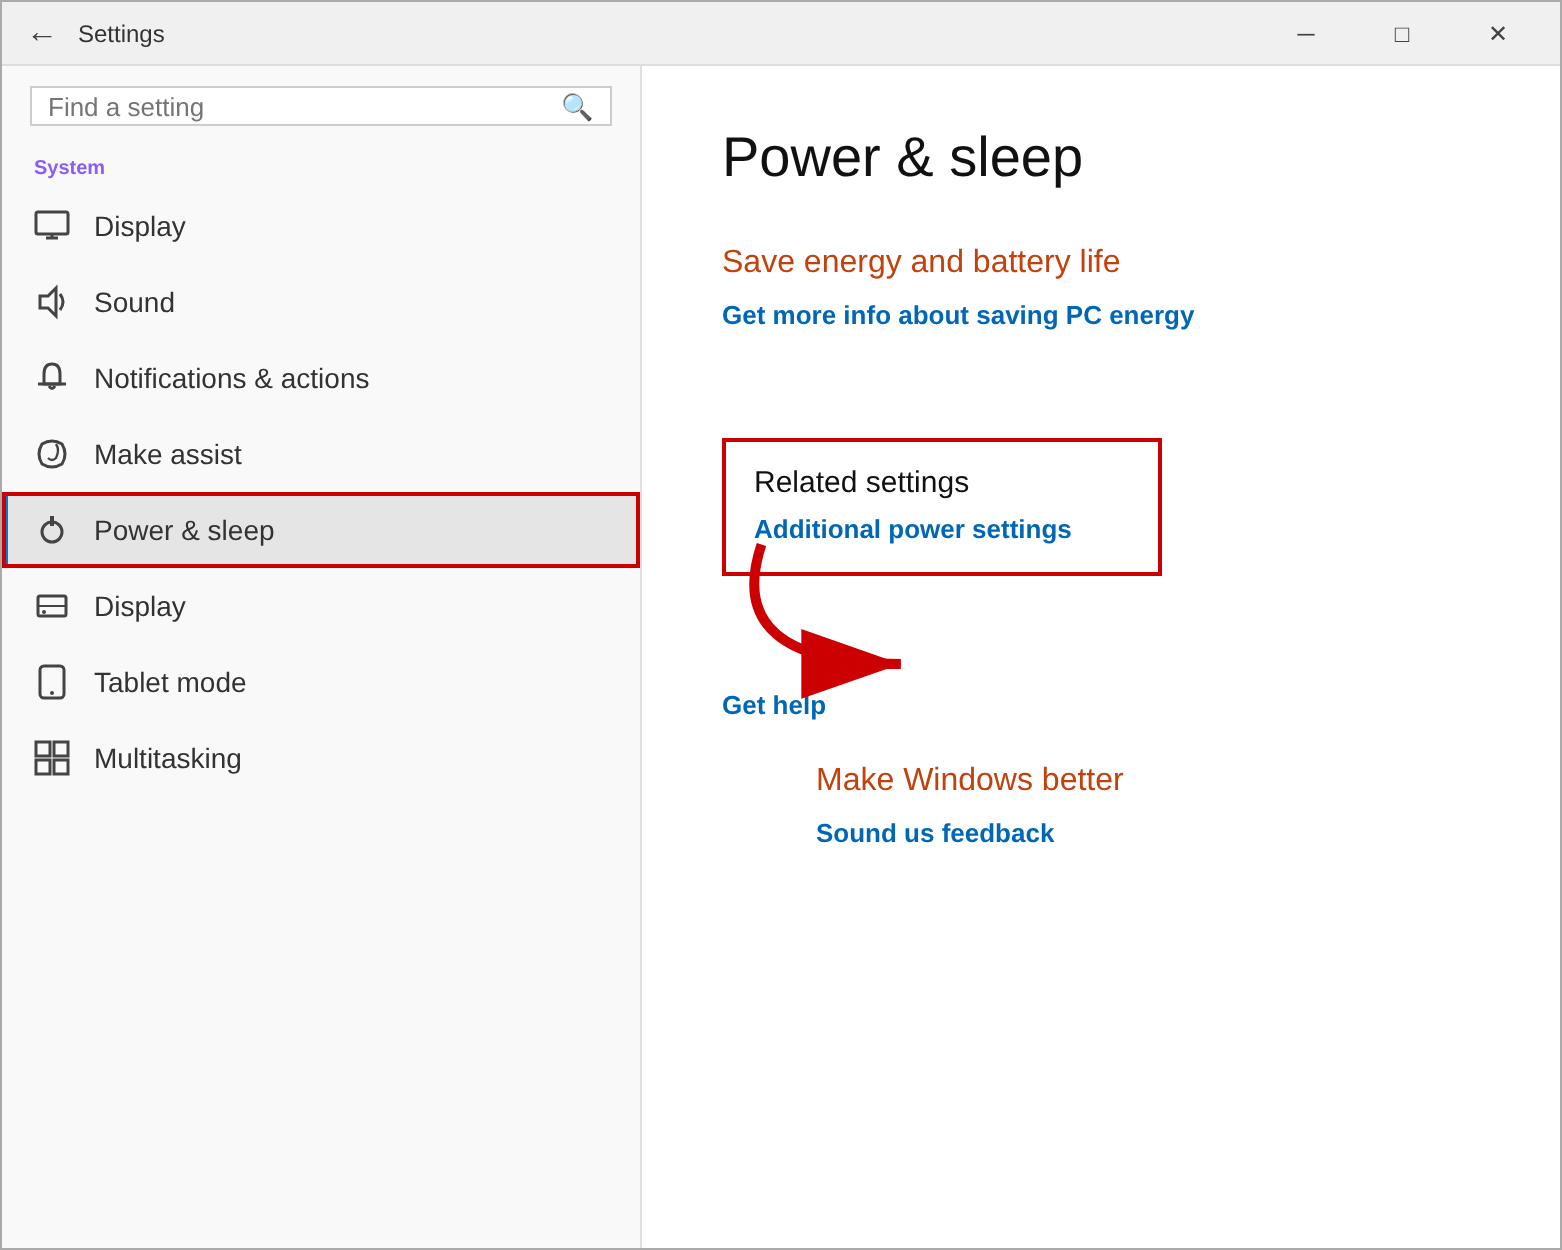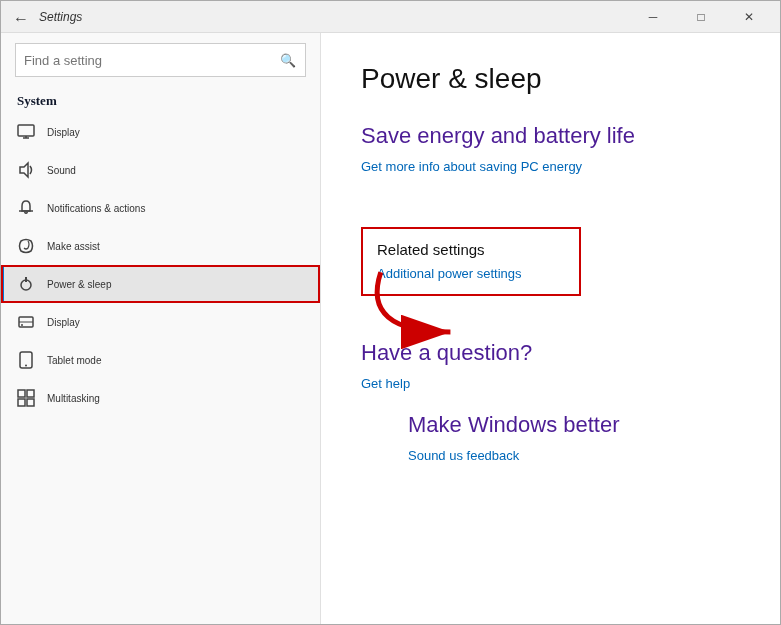--- a/index.html
+++ b/index.html
@@ -35,21 +35,20 @@
       justify-content: center;
       cursor: pointer;
       color: #444;
       font-size: 16px;
       margin-right: 6px;
     }
     .titlebar-title {
       font-size: 12px;
       color: #333;
       flex: 1;
-      font-style: italic;
     }
     .titlebar-controls {
       display: flex;
       gap: 2px;
     }
     .titlebar-btn {
       width: 46px;
       height: 32px;
       display: flex;
       align-items: center;
@@ -74,48 +73,47 @@
       flex-direction: column;
       flex-shrink: 0;
       overflow-y: auto;
     }
     .search-box {
       margin: 10px 14px;
       display: flex;
       align-items: center;
       border: 1px solid #ccc;
       background: #fff;
-      height: 34px;
+      height: 20px;
       padding: 0 8px;
     }
     .search-input {
       flex: 1;
       border: none;
       outline: none;
       font-size: 13px;
       background: transparent;
       color: #555;
     }
     .search-icon {
       color: #666;
       font-size: 13px;
     }
     .section-label {
-      font-size: 13px;
+      font-size: 10px;
       font-weight: 600;
-      color: #0f172a;
+      color: #8b5cf6;
       padding: 6px 16px 4px 16px;
-      font-family: Liberation Serif, serif;
     }
     .nav-item {
       display: flex;
       align-items: center;
       padding: 10px 16px;
       cursor: pointer;
-      font-size: 10px;
+      font-size: 14px;
       color: #333;
       gap: 12px;
     }
     .nav-item.active {
       background: #e5e5e5;
       border-left: 3px solid #0078d7;
       padding-left: 13px;
       outline: 2px solid #cc0000;
       outline-offset: -2px;
     }
@@ -137,40 +135,41 @@
       background: #fff;
       position: relative;
     }
     .page-title {
       font-size: 28px;
       font-weight: 300;
       color: #111;
       margin-bottom: 28px;
     }
     .section-heading {
-      font-size: 22px;
+      font-size: 16px;
       font-weight: 400;
-      color: #4c1d95;
+      color: #c2410c;
       margin-bottom: 8px;
     }
     .section-desc {
       font-size: 13px;
       color: #444;
       line-height: 1.5;
       margin-bottom: 8px;
     }
     .link {
       font-size: 13px;
       color: #0067b8;
       cursor: pointer;
       text-decoration: none;
+      font-weight: bold;
     }
     .related-settings {
       margin-top: 28px;
-      margin-bottom: 24px;
+      margin-bottom: 36px;
       padding: 12px 14px;
       border: 2px solid #cc0000;
       display: inline-block;
       min-width: 220px;
     }
     .related-title {
       font-size: 15px;
       font-weight: 500;
       color: #111;
       margin-bottom: 6px;
@@ -310,21 +309,20 @@
         <h2 class="section-heading">Save energy and battery life</h2>
         <a class="link" href="#">Get more info about saving PC energy</a>
       </div>
 
       <div class="related-settings">
         <div class="related-title">Related settings</div>
         <a class="link" href="#">Additional power settings</a>
       </div>
 
       <div class="have-question" style="margin-top:20px;">
-        <h2 class="section-heading">Have a question?</h2>
         <a class="link" href="#">Get help</a>
       </div>
 
       <div class="make-better">
         <h2 class="section-heading">Make Windows better</h2>
         <a class="link" href="#">Sound us feedback</a>
       </div>
 
       
       <svg class="arrow-overlay" style="position:absolute;top:0;left:0;width:100%;height:100%;pointer-events:none;" viewBox="0 0 461 593">

